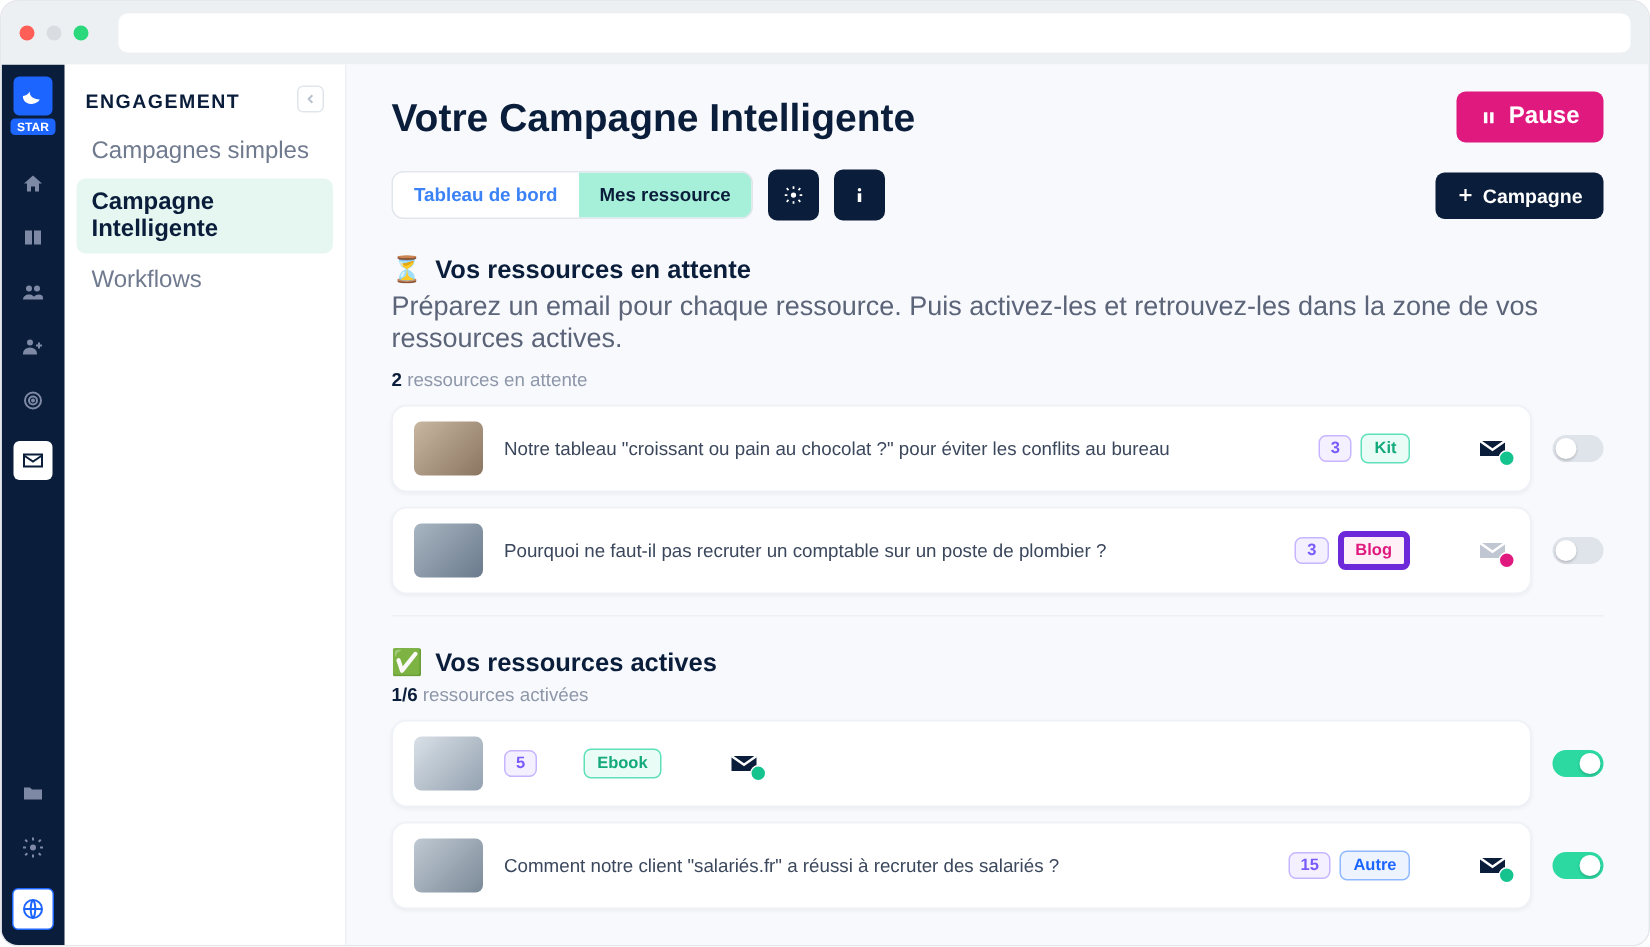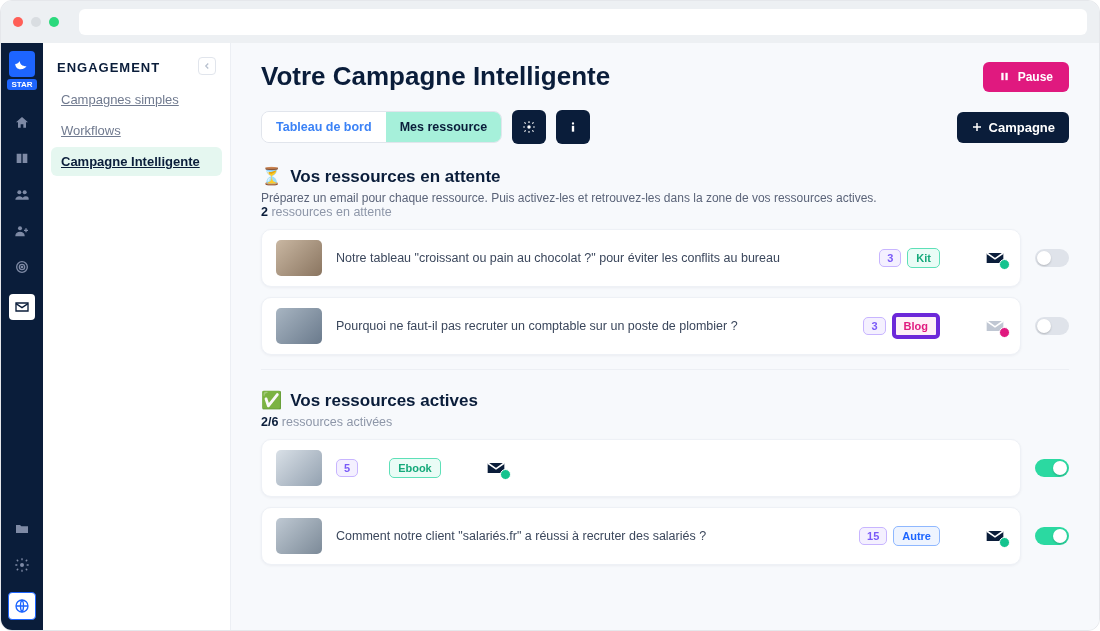--- a/index.html
+++ b/index.html
@@ -103,27 +103,26 @@
     font-size: 13px;
     font-weight: 800;
     letter-spacing: 1px;
     color: #0a1d3a;
   }
   .collapse-btn {
     width:18px;height:18px;border:1px solid #e1e5ec;border-radius:4px;
     display:flex;align-items:center;justify-content:center;color:#b7c0ce;
   }
   .side-item {
-    font-size: 13px;
+    font-size: 16px;
     color: #707a8f;
     padding: 7px 10px;
     border-radius: 6px;
     margin-bottom: 2px;
     cursor:pointer;
-    text-decoration:underline;
   }
   .side-item.active {
     background: #e5f7f0;
     color: #0a1d3a;
     font-weight: 700;
   }
   .main {
     flex: 1;
     padding: 18px 30px 0 30px;
     overflow: hidden;
@@ -135,21 +134,21 @@
     font-size: 26px;
     font-weight: 800;
     color: #0a1d3a;
     text-align: right;
   }
   .pause-btn {
     background: #e0197f;
     color:#fff;
     border-radius:6px;
     padding:8px 16px;
-    font-size:12px;
+    font-size:16px;
     font-weight:700;
     display:flex;align-items:center;gap:8px;border:none;
   }
   .toolbar {
     display:flex;align-items:center;justify-content:space-between;margin-bottom:22px;
   }
   .toolbar-left{display:flex;align-items:center;gap:10px;}
   .seg {
     display:flex;border:1px solid #e1e5ec;border-radius:8px;overflow:hidden;
   }
@@ -165,21 +164,21 @@
   }
   .add-btn {
     background:#0a1d3a;color:#fff;border:none;border-radius:6px;padding:8px 14px;
     font-size:13px;font-weight:700;display:flex;align-items:center;gap:6px;
   }
   .section-title {
     font-size:17px;font-weight:700;color:#0a1d3a;display:flex;align-items:center;gap:8px;
     margin-bottom:4px;
   }
   .section-sub {
-    font-size:12px;color:#5b6479;
+    font-size:18px;color:#5b6479;margin-bottom:10px;
   }
   .section-count{
     font-size:12.5px;color:#8e97a9;margin-bottom:10px;
   }
   .section-count b{color:#0a1d3a;}
   .resource-row {
     display:flex;align-items:center;gap:14px;margin-bottom:10px;
   }
   .card {
     flex:1;background:#fff;border:1px solid #eef1f6;border-radius:10px;
@@ -314,22 +313,22 @@
     <div class="sidebar">
       <div class="sidebar-header">
         <div class="sidebar-title">ENGAGEMENT</div>
         <div class="collapse-btn">
           <svg width="10" height="10" viewBox="0 0 24 24" fill="none" stroke="currentColor" stroke-width="3">
               <path d="M15 6l-6 6 6 6"></path>
             </svg>
         </div>
       </div>
       <div class="side-item">Campagnes simples</div>
+      <div class="side-item active">Campagne Intelligente</div>
       <div class="side-item">Workflows</div>
-      <div class="side-item active">Campagne Intelligente</div>
     </div>
 
     <div class="main">
       <div class="main-head">
         <h1 class="main-title">Votre Campagne Intelligente</h1>
         <button class="pause-btn">
           <svg width="11" height="11" viewBox="0 0 24 24" fill="#fff">
               <rect x="5" y="4" width="5" height="16"></rect>
               <rect x="14" y="4" width="5" height="16"></rect>
             </svg>
@@ -415,21 +414,21 @@
           </div>
       </div>
 
       <div class="divider"></div>
 
       <div class="section-title">
         <span>✅</span>
         <span>Vos ressources actives</span>
       </div>
       <div class="section-count">
-        <b>2/6</b><span> ressources activées</span>
+        <b>1/6</b><span> ressources activées</span>
       </div>
 
       <div class="resource-row">
         <div class="card">
           <div class="thumb v3"></div>
           <div class="badges">
             <span class="num-badge">5</span>
             <span class="tag ebook">Ebook</span>
           </div>
           <div class="mail-icon dark">

